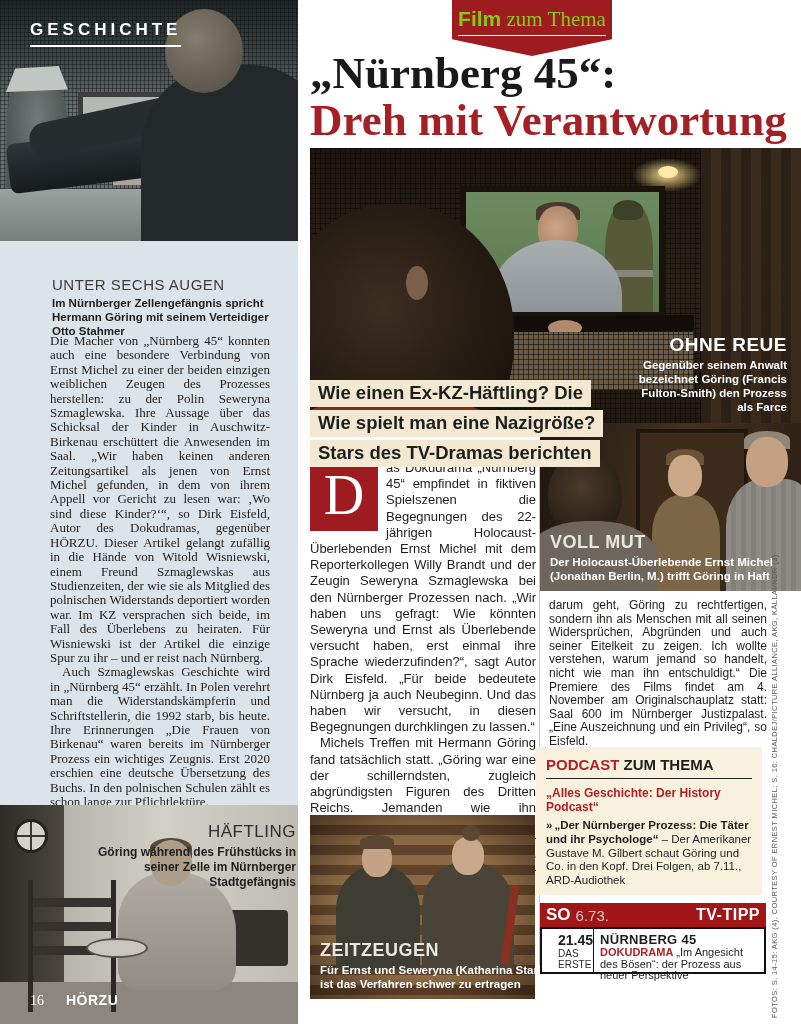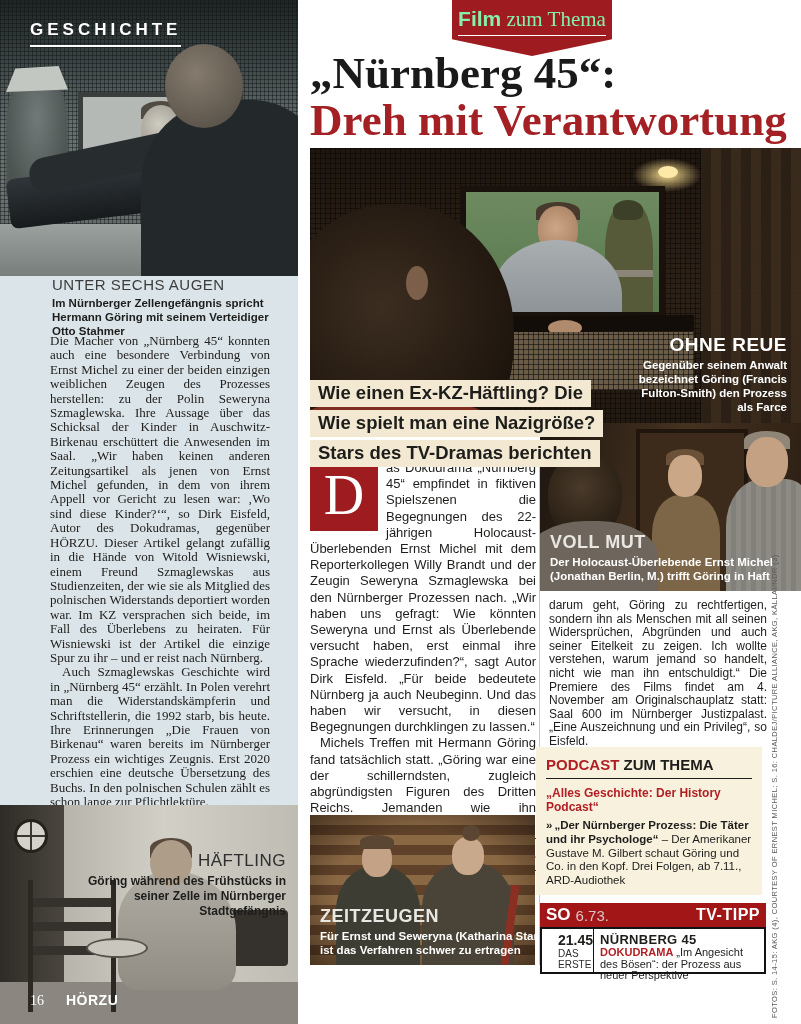--- a/index.html
+++ b/index.html
@@ -1,21 +1,21 @@
 <!DOCTYPE html>
 <html><head>
 <meta charset="utf-8">
 <style>
   * { margin:0; padding:0; box-sizing:border-box; }
   body { background:#e8e8e8; font-family:"Liberation Sans", sans-serif; }
   .page { position:relative; width:801px; height:1024px; background:#fff; margin:0 auto; overflow:hidden; }
 
   
   .left-col { position:absolute; left:0; top:0; width:298px; height:1024px; background:#dbe5e9; }
-  .photo1 { position:absolute; left:0; top:0; width:298px; height:276px; overflow:hidden;
+  .photo1 { position:absolute; left:0; top:0; width:298px; height:241px; overflow:hidden;
             background:linear-gradient(180deg,#5c6566 0%,#7e8889 35%,#98a09f 70%,#8a928f 100%); }
   .mesh { position:absolute; inset:0;
           background: repeating-linear-gradient(0deg, rgba(15,20,20,.45) 0 1px, transparent 1px 4px),
                       repeating-linear-gradient(90deg, rgba(15,20,20,.45) 0 1px, transparent 1px 4px),
                       linear-gradient(180deg, rgba(10,15,15,.75) 0%, rgba(10,15,15,.25) 45%, rgba(10,15,15,.4) 100%); }
   .p1-window { position:absolute; left:78px; top:92px; width:165px; height:88px; background:#b4b9b6; border:5px solid #3b3e3d; }
   .p1-face { position:absolute; left:58px; top:8px; width:40px; height:48px; border-radius:50% 50% 45% 45%; background:radial-gradient(circle at 45% 40%, #cfccc2, #9b968c 80%); }
   .p1-hair { position:absolute; left:58px; top:4px; width:40px; height:18px; border-radius:50% 50% 0 0; background:#4f4a42; }
   .p1-shoulders { position:absolute; left:30px; top:48px; width:100px; height:40px; border-radius:45% 45% 0 0; background:#aaa49a; }
   .p1-woman { position:absolute; left:6px; top:76px; width:62px; height:120px; background:radial-gradient(ellipse at 50% 35%, #717a78, #4c5452 75%); border-radius:40% 40% 0 0; filter:blur(1px); }
@@ -44,31 +44,31 @@
              linear-gradient(90deg, transparent 46%, #3a372f 46% 54%, transparent 54%), #d4d2ca; border:3px solid #24221d; }
   .p2-floor { position:absolute; left:0; bottom:0; width:100%; height:42px; background:#8b8780; }
   .p2-chair { position:absolute; left:28px; bottom:12px; width:88px; height:132px;
               border-left:5px solid #2c2925; border-right:5px solid #2c2925; }
   .p2-slat { position:absolute; left:0; width:100%; height:9px; background:#35322d; }
   .p2-man { position:absolute; left:118px; bottom:34px; width:118px; height:118px; border-radius:42% 50% 18% 18%; background:linear-gradient(180deg,#b0aca3,#908c83); }
   .p2-head { position:absolute; left:150px; bottom:138px; width:42px; height:46px; border-radius:50%; background:radial-gradient(circle at 45% 40%, #bfae98, #98887а 80%); background-color:#ad9d89; }
   .p2-hair { position:absolute; left:150px; bottom:166px; width:42px; height:20px; border-radius:50% 50% 0 0; background:#57493b; }
   .p2-plate { position:absolute; left:86px; bottom:66px; width:62px; height:20px; border-radius:50%; background:#c9c6be; border:2px solid #55524b; }
   .p2-box { position:absolute; right:10px; bottom:58px; width:70px; height:56px; background:#35322e; border-radius:4px; }
-  .caption2 { position:absolute; right:12px; top:822px; width:200px; text-align:right;margin-top:29px; }
+  .caption2 { position:absolute; right:2px; top:822px; width:200px; text-align:right; }
   .caption2 .cap-head { color:#2e2e2e; font-size:17px; }
   .caption2 .cap-bold { font-size:12px; line-height:15px; }
   .footer-brand { position:absolute; left:30px; top:992px; color:#fff; font-size:14px; }
   .footer-brand .num { font-family:"Liberation Serif", serif; font-size:14px; margin-right:22px; }
   .footer-brand .brand { font-weight:bold; letter-spacing:.5px; }
 
   
   .ribbon { position:absolute; left:452px; top:0; width:160px; height:56px; background:#9e1b20;
             clip-path:polygon(0 0, 100% 0, 100% 70%, 50% 100%, 0 70%); text-align:center; }
-  .ribbon-inner { display:inline-block; margin-top:7px; padding-bottom:3px; border-bottom:1.5px solid #fff; color:#86efac; font-size:21px; }
+  .ribbon-inner { display:inline-block; margin-top:7px; padding-bottom:3px; border-bottom:1.5px solid #fff; color:#84cc16; font-size:21px; }
   .ribbon-inner .b { font-weight:bold; }
   .ribbon-inner .r { font-family:"Liberation Serif", serif; }
   .headline { position:absolute; left:310px; top:50px; font-family:"Liberation Serif", serif; font-weight:bold; line-height:47px; }
   .headline .l1 { font-size:45px; color:#1a1a1a; display:block; }
   .headline .l2 { font-size:45px; color:#a32024; display:block; }
 
   
   .main-photo { position:absolute; left:310px; top:148px; width:491px; height:281px; overflow:hidden;
                 background:linear-gradient(105deg,#221а14 0%,#3c2d20 55%,#261b12 100%); background-color:#2e2218; }
   .mp-mesh { position:absolute; inset:0;
@@ -254,21 +254,21 @@
     <span>Stars des TV-Dramas berichten</span>
   </div>
 
   <div class="col-mid">
     <div class="dropcap">D</div>
     <p>as Dokudrama „Nürnberg 45“ empfindet in fiktiven Spielszenen die Begegnungen des 22-jährigen Holocaust-Überlebenden Ernst Michel mit dem Reporterkollegen Willy Brandt und der Zeugin Seweryna Szmaglewska bei den Nürnberger Prozessen nach. „Wir haben uns gefragt: Wie könnten Seweryna und Ernst als Überlebende versucht haben, erst einmal ihre Sprache wiederzufinden?“, sagt Autor Dirk Eisfeld. „Für beide bedeutete Nürnberg ja auch Neubeginn. Und das haben wir versucht, in diesen Begegnungen durchklingen zu lassen.“</p>
     <p>Michels Treffen mit Hermann Göring fand tatsächlich statt. „Göring war eine der schillerndsten, zugleich abgründigsten Figuren des Dritten Reichs. Jemanden wie ihn darzustellen, bedeutet Verantwortung“, so Francis Fulton-Smith gegenüber HÖRZU über seine Rolle. Lange habe er überlegt, ob er sie annimmt. „Mir war bewusst, dass es nicht</p>
   </div>
   <div class="divider"></div>
 
-  <div class="photo-vollmut" style="left:310px; top:815px; width:225px; height:150px; background:repeating-linear-gradient(180deg,#8a6844 0 10px,#5f4229 10px 20px);padding-left:36px;">
+  <div class="photo-vollmut" style="left:310px; top:815px; width:225px; height:184px; background:repeating-linear-gradient(180deg,#8a6844 0 10px,#5f4229 10px 20px);padding-left:36px;">
     <div style="position:absolute; inset:0; background:radial-gradient(ellipse at center, transparent 55%, rgba(20,10,5,.55));"></div>
     <div style="position:absolute; left:26px; top:52px; width:84px; height:103px; border-radius:42% 42% 0 0; background:#3d3d33;"></div>
     <div style="position:absolute; left:52px; top:26px; width:30px; height:36px; border-radius:46%; background:#c3a285;"></div>
     <div style="position:absolute; left:50px; top:20px; width:34px; height:14px; border-radius:50% 50% 0 0; background:#5a4632;"></div>
     <div style="position:absolute; left:112px; top:48px; width:92px; height:107px; border-radius:42% 42% 0 0; background:#4a4438;"></div>
     <div style="position:absolute; left:142px; top:22px; width:32px; height:38px; border-radius:46%; background:#c9a98b;"></div>
     <div style="position:absolute; left:152px; top:10px; width:18px; height:16px; border-radius:50%; background:#5a4632;"></div>
     <div style="position:absolute; left:196px; top:70px; width:8px; height:80px; background:#8a2f22; transform:rotate(8deg);"></div>
     <div class="photo-cap cap-vollmut">
       <div class="t">ZEITZEUGEN</div>

